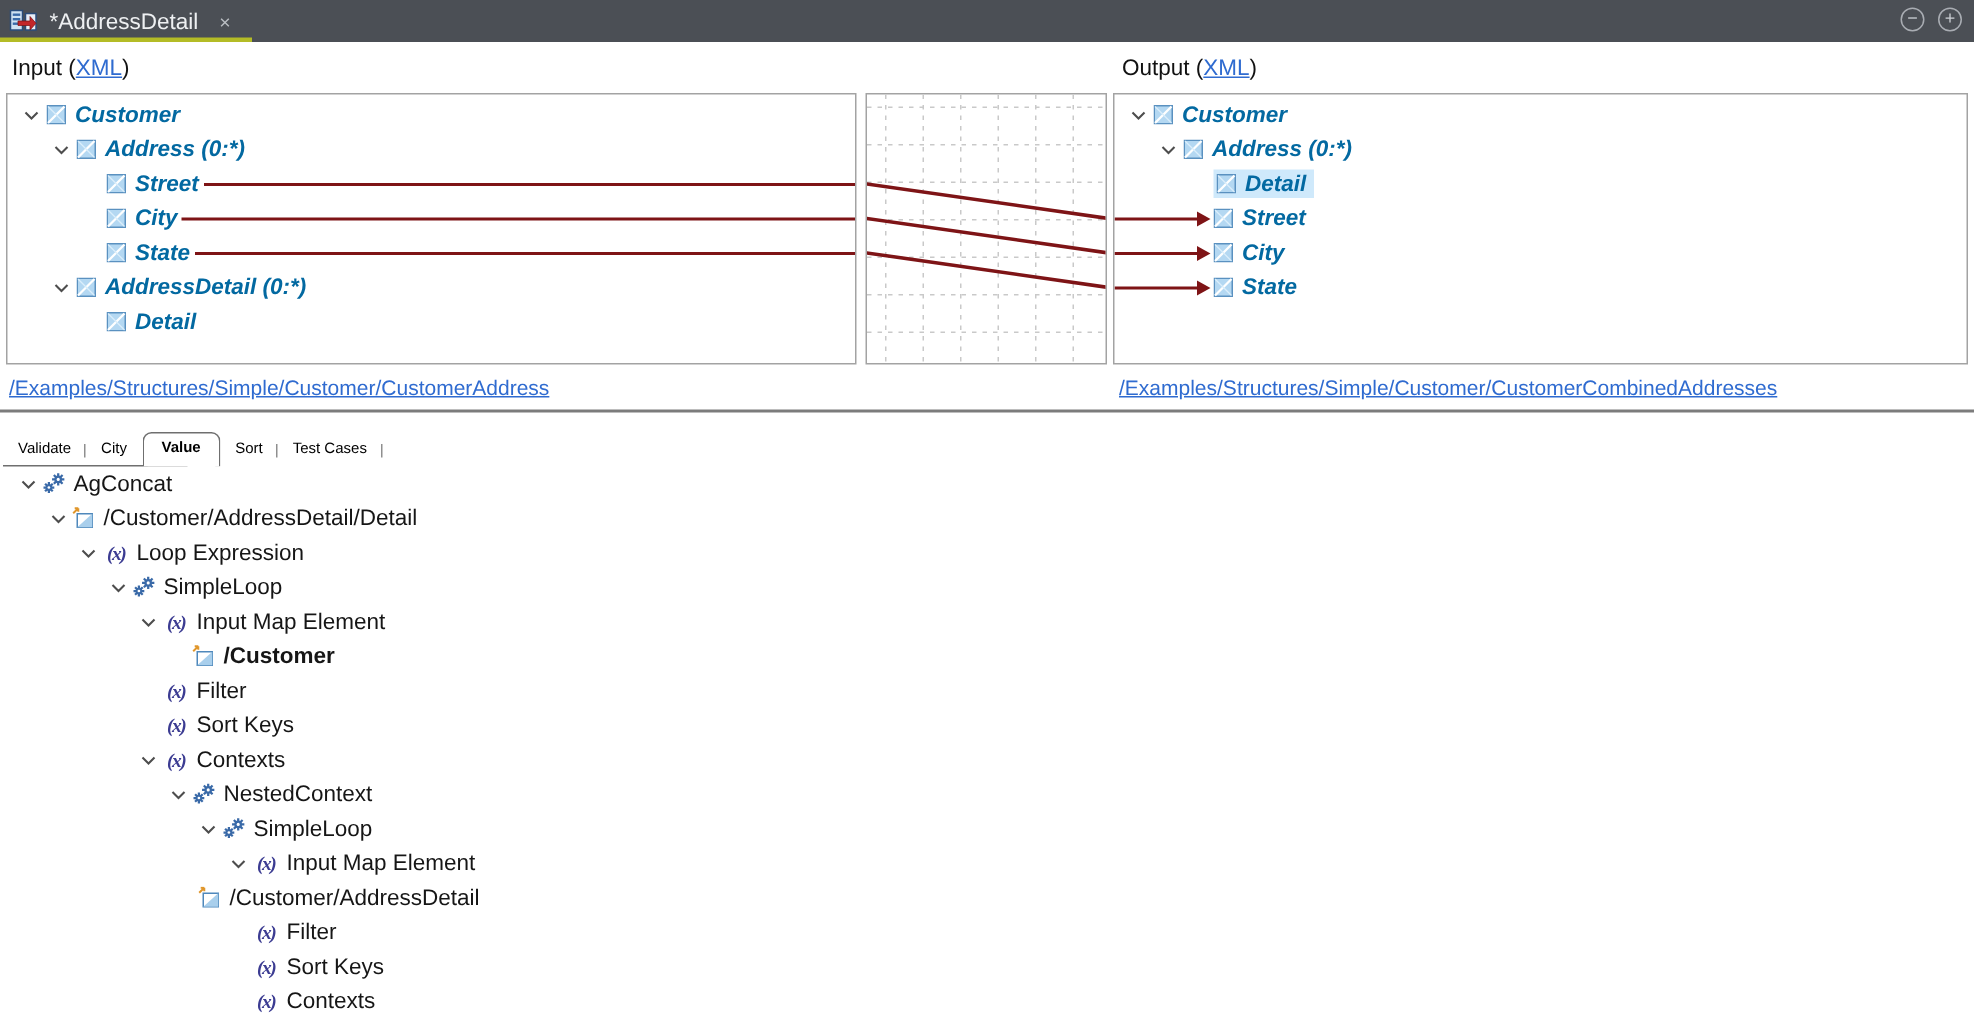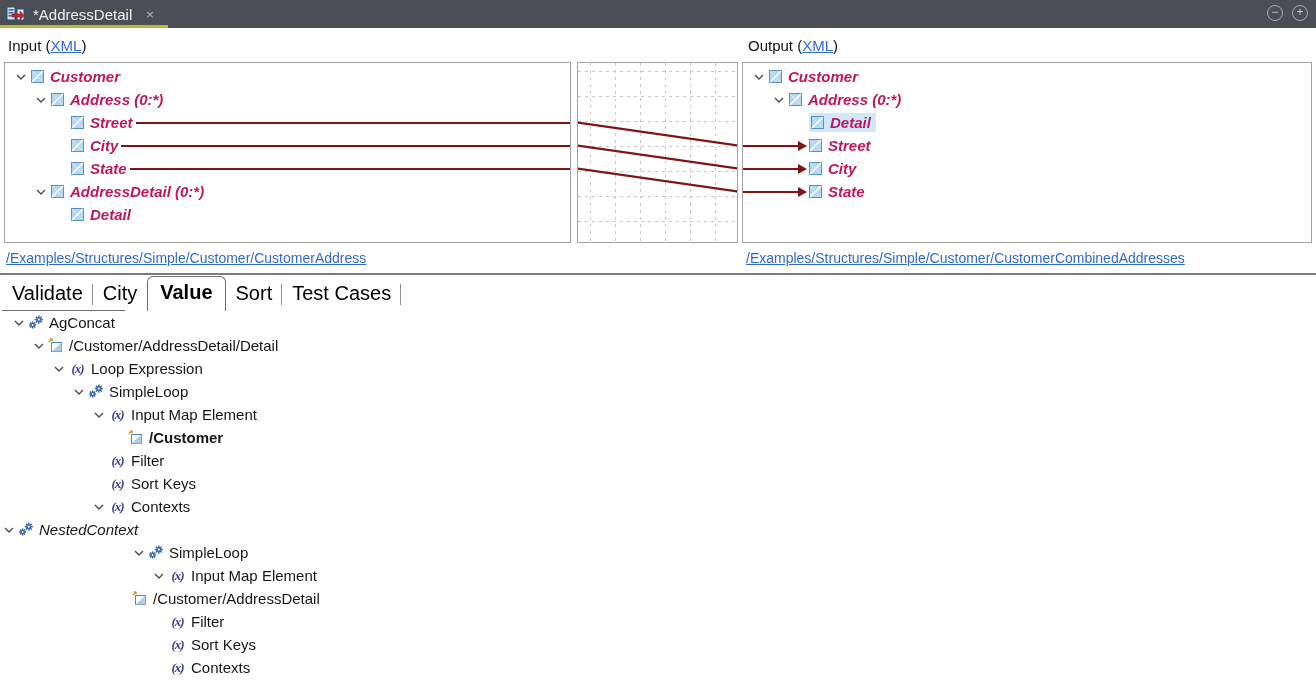--- a/index.html
+++ b/index.html
@@ -36,31 +36,31 @@
   .panel{position:absolute;top:62px;height:181px;border:1px solid var(--panel-border);
     background:#fff;padding-top:2px;overflow:hidden;}
   .input-panel{left:4px;width:567px;}
   .output-panel{left:742px;width:570px;}
   .map-canvas{position:absolute;top:62px;left:577px;width:161px;height:181px;
     border:1px solid var(--panel-border);background:#fff;}
   .t-row{height:23px;display:flex;align-items:center;position:relative;font-size:15px;white-space:nowrap;}
   .chev,.chev-spacer{width:20px;flex:none;display:inline-flex;justify-content:center;align-items:center;}
   .bchev,.bchev-spacer{width:18px;flex:none;display:inline-flex;justify-content:center;align-items:center;}
   .node-icon{flex:none;display:inline-flex;margin-right:6px;}
-  .io-label{font-weight:bold;font-style:italic;color:#be185d;}
+  .io-label{font-weight:bold;font-style:italic;color:#0369a1;}
   .sel-wrap{display:inline-flex;align-items:center;background:var(--sel);padding:1px 5px 1px 2px;}
   .sel-wrap .node-icon{margin-right:6px;}
   .conn-fill{flex:1 1 auto;border-top:2px solid var(--maroon);margin-left:3px;}
   .arrow-line{position:absolute;left:0;top:50%;margin-top:-1px;width:56px;border-top:2px solid var(--maroon);}
   .arrow-head{position:absolute;left:55px;top:50%;margin-top:-5px;width:0;height:0;
     border-left:9px solid var(--maroon);border-top:5px solid transparent;border-bottom:5px solid transparent;}
   
   .hsep{position:absolute;left:0;top:273px;width:100%;height:2px;background:#7c7c7c;}
   
-  .tabs-row{position:absolute;left:2px;top:277px;height:34px;display:flex;align-items:flex-end;font-size:20px;}
+  .tabs-row{position:absolute;left:2px;top:277px;height:34px;display:flex;align-items:flex-end;font-size:10px;}
   .tab{position:relative;padding:4px 10px 6px;color:#000;cursor:default;}
   .tab.sep::after{content:"";position:absolute;right:0;top:6px;bottom:6px;width:1px;background:#8f8f8f;}
   .tab.active{border:1px solid #6f6f6f;border-bottom:none;border-radius:6px 6px 0 0;
     font-weight:bold;background:#fff;padding:4px 12px 7px;z-index:2;}
   .tab-baseline{position:absolute;left:0;bottom:0;height:1px;background:#6f6f6f;}
   
   .bottom-tree{position:absolute;left:0;top:311px;width:100%;}
   .b-row{height:23px;display:flex;align-items:center;font-size:15px;color:#161616;white-space:nowrap;}
   .fx-icon{font-family:"Liberation Serif",serif;font-style:italic;font-weight:bold;color:#3c3c92;
     font-size:13px;width:19px;flex:none;text-align:center;margin-right:4px;letter-spacing:-1px;}
@@ -426,21 +426,21 @@
     </div>
     <div class="b-row" style="padding-left: 90px;">
       <span class="bchev">
   <svg width="12" height="12" viewBox="0 0 12 12">
           <path d="M2,4 L6,8 L10,4" fill="none" stroke="#4d4d4d" stroke-width="1.4"></path>
         </svg>
       </span>
       <span class="fx-icon">(x)</span>
       <span>Contexts</span>
     </div>
-    <div class="b-row" style=" font-style: italic;">
+    <div class="b-row" style="padding-left: 110px;">
       <span class="bchev">
   <svg width="12" height="12" viewBox="0 0 12 12">
           <path d="M2,4 L6,8 L10,4" fill="none" stroke="#4d4d4d" stroke-width="1.4"></path>
         </svg>
       </span>
       <span class="node-icon" style="margin-right:5px;">
   <svg width="16" height="15" viewBox="0 0 16 15">
           <line x1="6.22" y1="10" x2="8.2" y2="10" stroke="#3a6aa8" stroke-width="1.5"></line>
           <line x1="5.745512985522207" y1="11.145512985522206" x2="7.145584412271571" y2="12.545584412271571" stroke="#3a6aa8" stroke-width="1.5"></line>
           <line x1="4.6" y1="11.620000000000001" x2="4.6" y2="13.6" stroke="#3a6aa8" stroke-width="1.5"></line>

